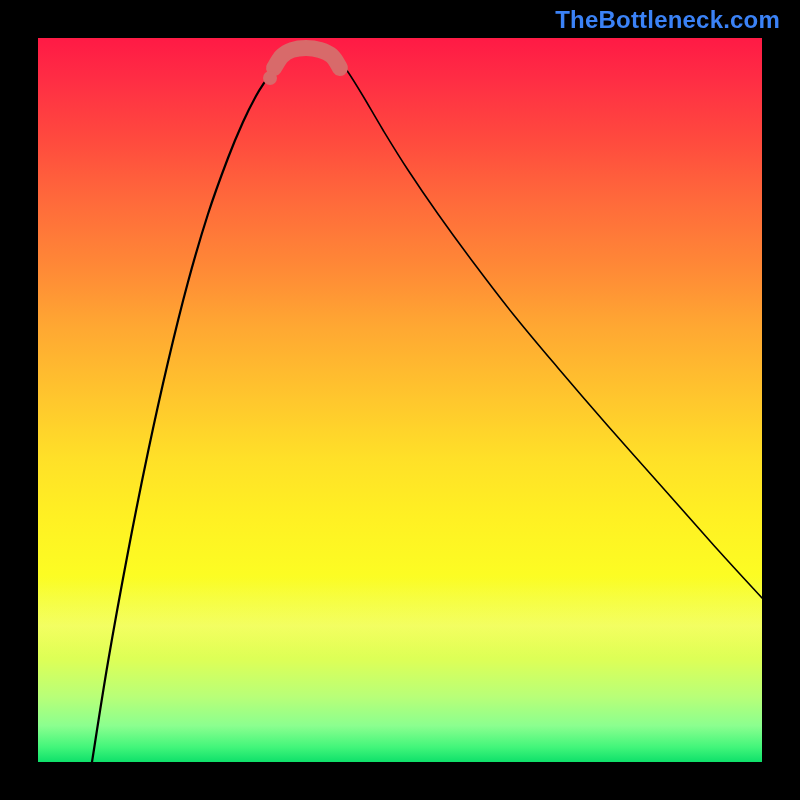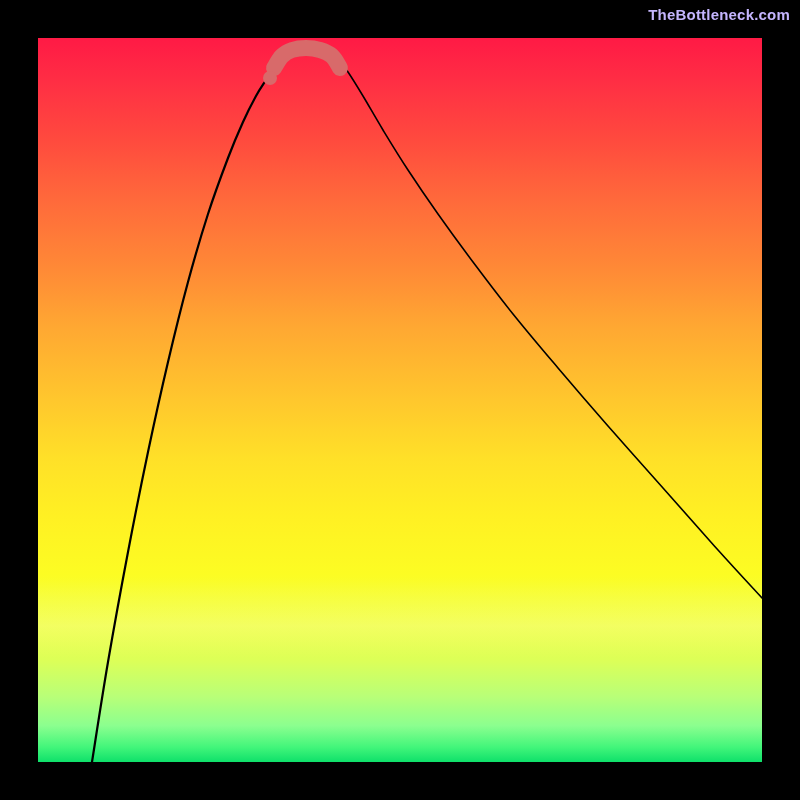--- a/index.html
+++ b/index.html
@@ -20,21 +20,21 @@
       #f0ff3a 80%,
       #dcff58 86%,
       #b8ff78 91%,
       #8bff8f 95%,
       #41f57a 98%,
       #0ee06a 100%);
   }
   .fade{position:absolute;left:0;top:540px;width:724px;height:80px;
     background:linear-gradient(to bottom, rgba(255,253,160,0) 0%, rgba(255,253,160,0.35) 60%, rgba(255,253,160,0) 100%);
   }
-  .watermark{position:absolute;right:10px;top:6px;color:#c4b5fd;font-family:Arial,Helvetica,sans-serif;font-size:15px;font-weight:600;letter-spacing:0.2px;}
+  .watermark{position:absolute;right:20px;top:6px;color:#3b82f6;font-family:Arial,Helvetica,sans-serif;font-size:24px;font-weight:600;letter-spacing:0.2px;}
   svg{position:absolute;left:0;top:0;}
   .curve{fill:none;stroke:#000;stroke-width:2.2;stroke-linecap:round;}
   .curve.right{stroke-width:1.6;}
   .bump{fill:none;stroke:#d86a6a;stroke-width:16;stroke-linecap:round;stroke-linejoin:round;}
   .dot{fill:#d86a6a;}
 </style>
 </head>
 <body>
 
 <div class="frame">

